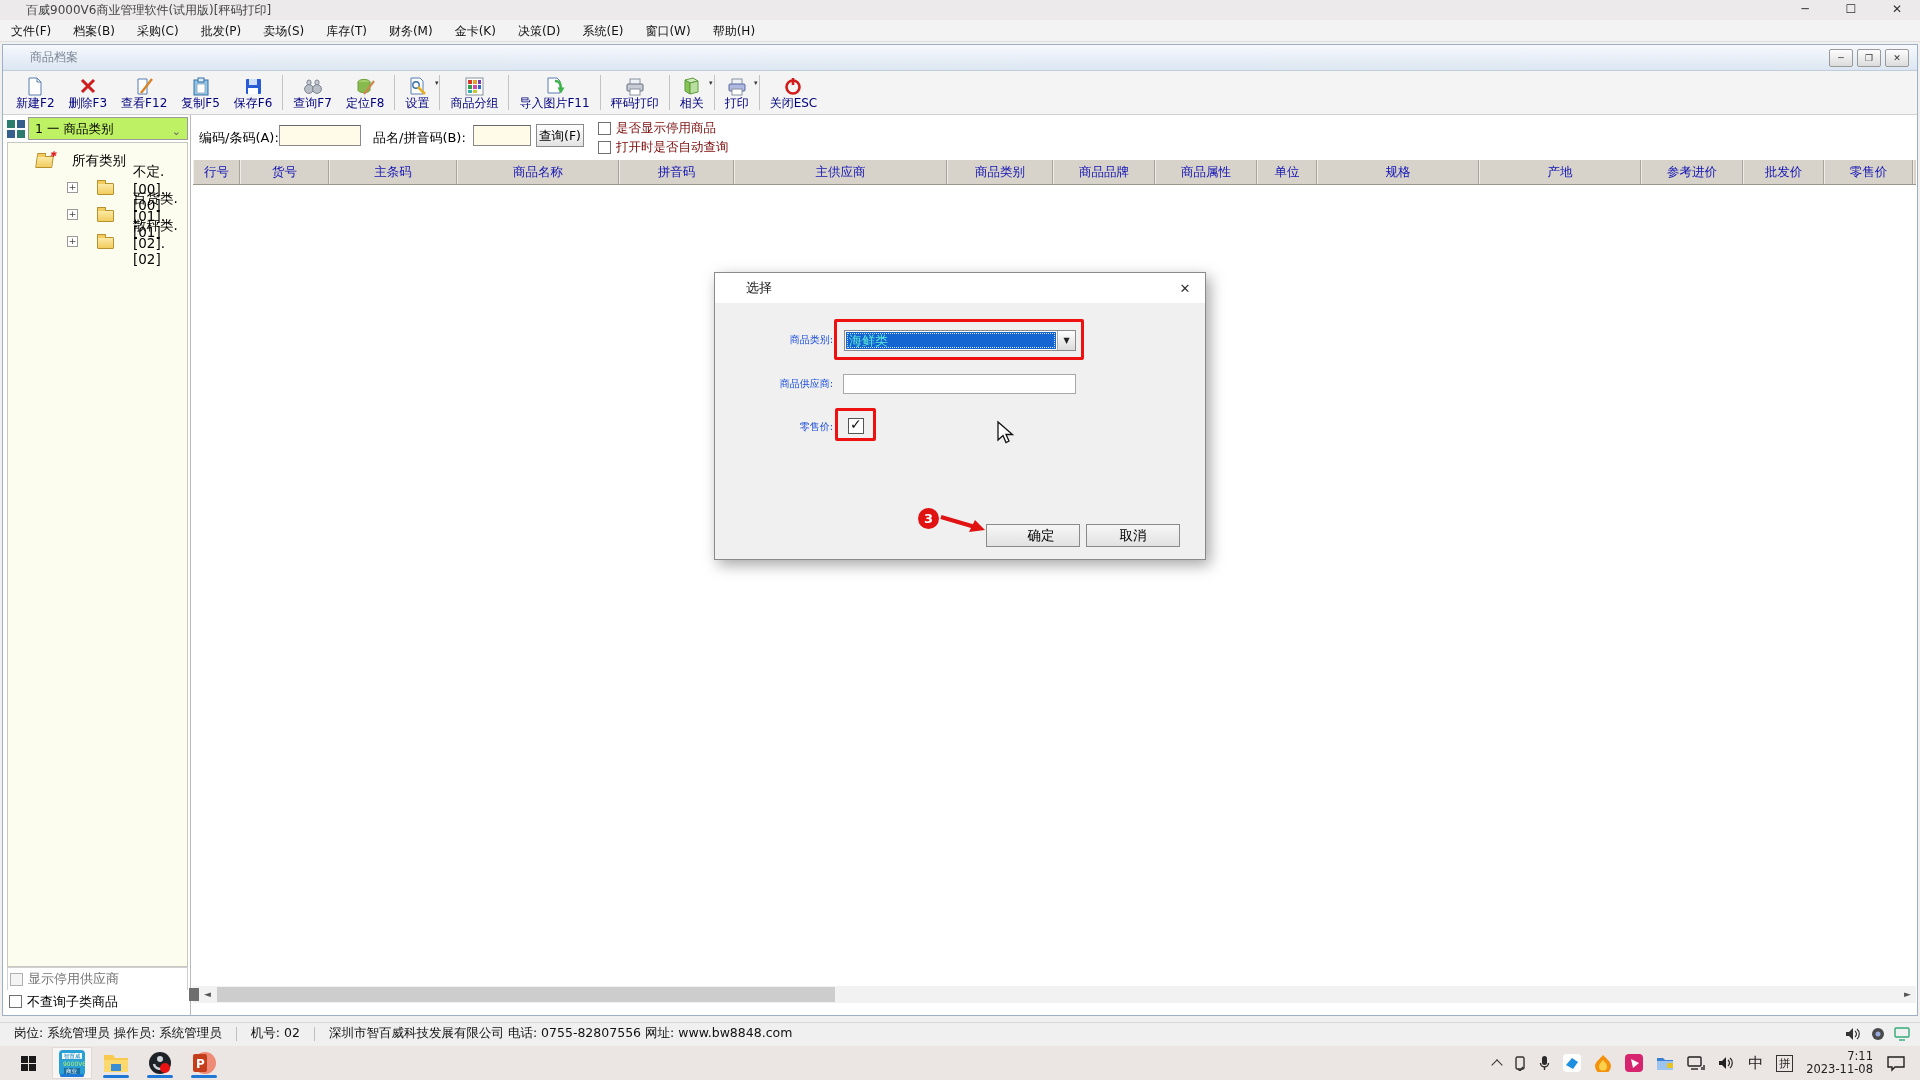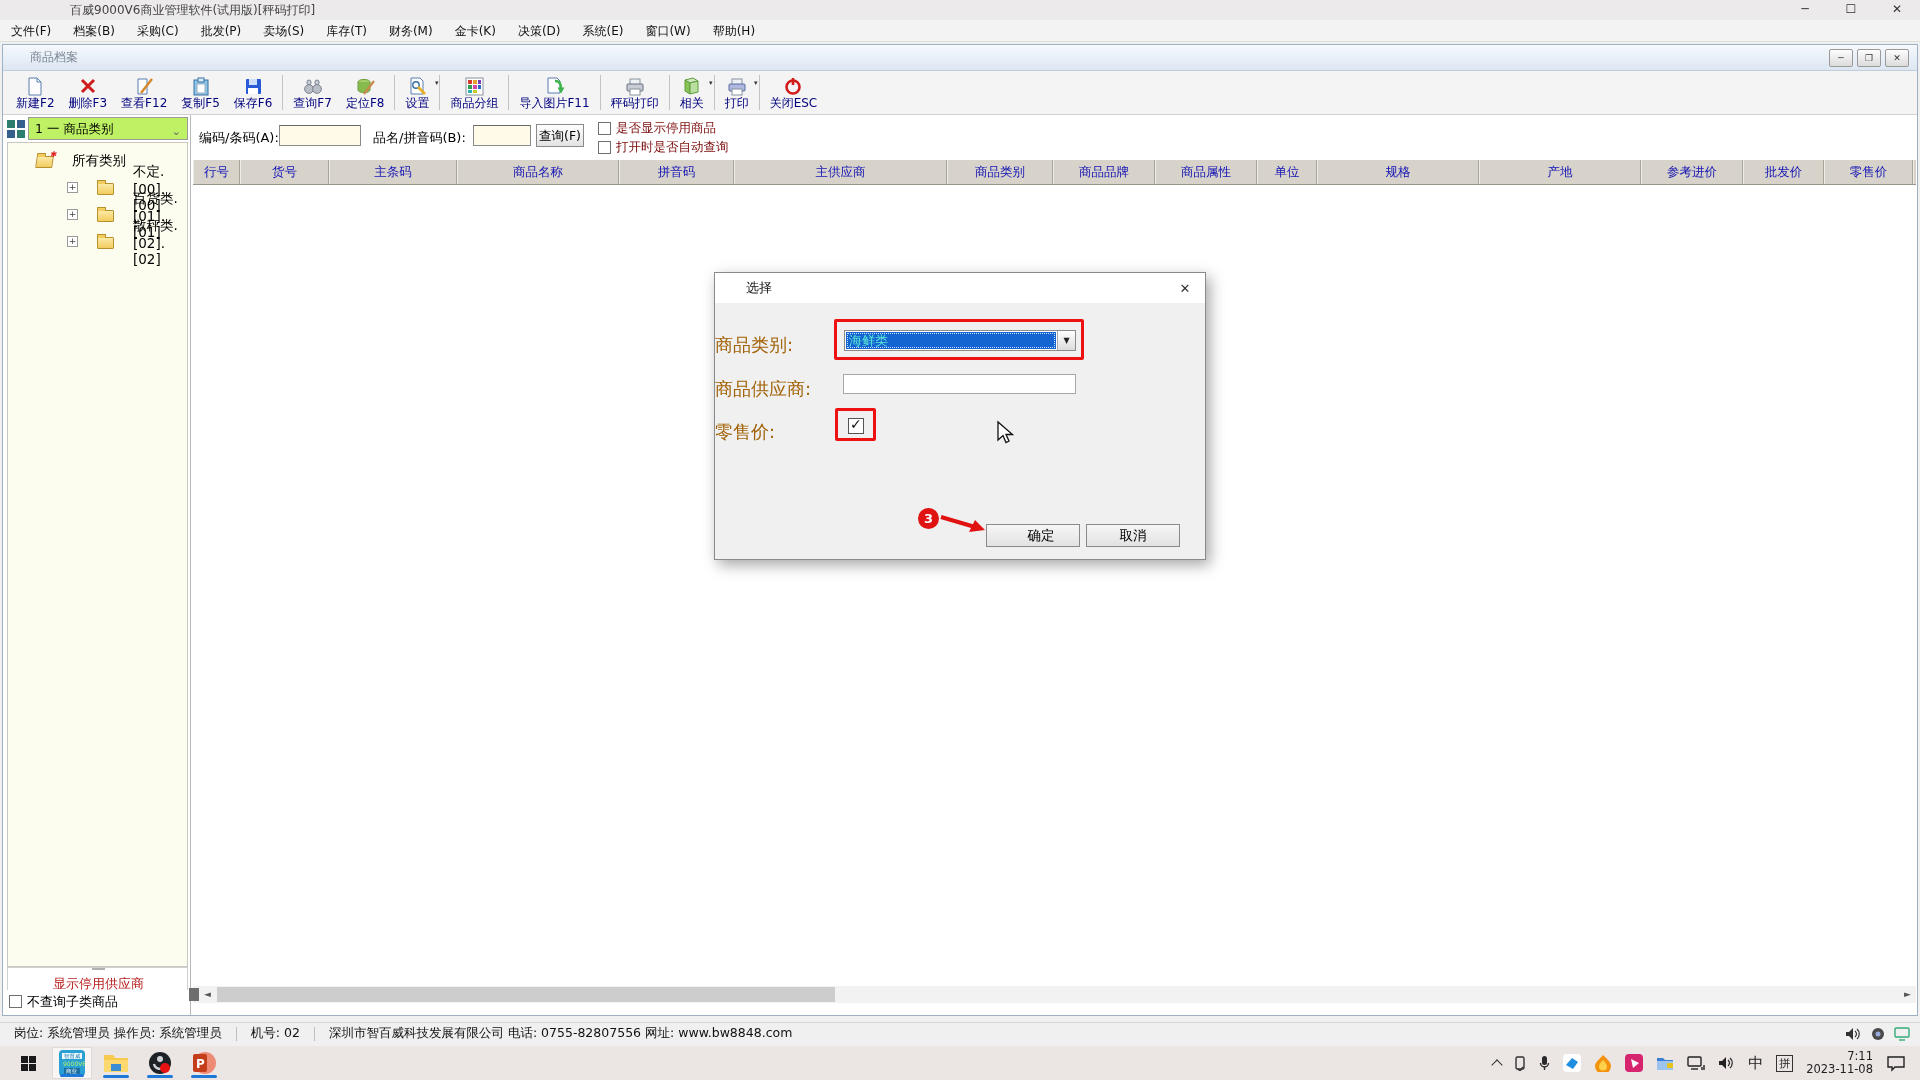--- a/index.html
+++ b/index.html
@@ -2,21 +2,21 @@
 <html><head>
 <meta charset="utf-8">
 <style>
   * { margin:0; padding:0; box-sizing:border-box; }
   html,body { width:1920px; height:1080px; overflow:hidden;
     font-family:"DejaVu Sans","Liberation Sans",sans-serif; background:#f0f0f0; }
   .abs { position:absolute; }
 
   
   #titlebar { position:absolute; left:0; top:0; width:1920px; height:20px;
-    background:#eceaea; display:flex; align-items:center; font-size:12px; color:#444;gap:44px; }
+    background:#eceaea; display:flex; align-items:center; font-size:12px; color:#444; }
   #titlebar .applogo { width:14px; height:14px; margin:0 6px 0 6px; }
   .logo-sq { width:100%; height:100%; background:linear-gradient(#39b7d8,#1f8fc0);
     border-radius:2px; position:relative; }
   .logo-sq:before { content:""; position:absolute; left:2px; top:3px; right:2px; height:2px; background:#eafff4; }
   .logo-sq:after  { content:""; position:absolute; left:2px; top:7px; right:2px; height:2px; background:#d6f7b0; }
   #winbtns { margin-left:auto; display:flex; }
   #winbtns .wb { width:46px; height:20px; text-align:center; line-height:18px; font-size:12px; color:#333; }
 
   #menubar { position:absolute; left:0; top:20px; width:1920px; height:22px;
     background:#f4f3f3; display:flex; align-items:center; font-size:12px; color:#111;
@@ -90,30 +90,30 @@
   .plus { width:11px; height:11px; border:1px solid #9a9a9a; background:#fff; flex:none;
     font-size:9px; line-height:9px; text-align:center; color:#444; }
   .folder { width:17px; height:12px; background:linear-gradient(#fbe9a6,#f2cd5e);
     border:1px solid #b8912f; border-radius:1px; position:relative; flex:none; margin-top:2px; }
   .folder:before { content:""; position:absolute; left:-1px; top:-4px; width:7px; height:3px;
     background:#f2cd5e; border:1px solid #b8912f; border-bottom:none; border-radius:1px 1px 0 0; }
   .folder.open { transform:skewX(-8deg); }
   .folder.open:after { content:"✱"; position:absolute; right:-4px; top:-7px; color:#d22; font-size:8px; }
   #leftbottom { position:absolute; left:2px; bottom:2px; right:2px; height:46px; font-size:13px; }
   #leftbottom .row { display:flex; align-items:center; gap:5px; height:23px; padding-left:2px; }
-  #leftbottom .row.disabled { color:#b91c1c; border:1px solid #d0d0d0; border-bottom:none;flex-direction:column; }
+  #leftbottom .row.disabled { color:#737373; border:1px solid #d0d0d0; border-bottom:none; }
 
   
   #dialog { position:absolute; left:714px; top:272px; width:492px; height:288px;
     background:#f0f0f0; border:1px solid #8a8a8a; box-shadow:4px 5px 14px rgba(0,0,0,.35); }
   #dlgtitle { position:absolute; left:0; top:0; width:100%; height:30px; background:#fff;
     display:flex; align-items:center; font-size:13px; color:#111; }
   #dlgtitle .applogo { width:17px; height:17px; margin:0 7px; }
   #dlgclose { margin-left:auto; width:40px; text-align:center; font-size:13px; color:#333; }
-  .dlabel { position:absolute; width:118px; font-size:18px; color:#a16207; }
+  .dlabel { position:absolute; width:118px; text-align:right; font-size:10px; color:#1d4ed8; }
   #combo { position:absolute; left:129px; top:57px; width:232px; height:21px; background:#fff;
     border:1px solid #8a8a8a; display:flex; }
   #combosel { flex:1; margin:1px; background:#1464d2; color:#5eead4; font-size:13px;
     line-height:17px; padding-left:3px; outline:1px dotted #cfe0ff; outline-offset:-2px; }
   #combobtn { width:18px; background:linear-gradient(#fefefe,#dcdcdc); border-left:1px solid #aaa;
     font-size:8px; color:#222; text-align:center; line-height:19px; }
   #supinput { position:absolute; left:128px; top:101px; width:233px; height:20px;
     background:#fff; border:1px solid #a8a8a8; }
   #retailchk { position:absolute; left:133px; top:145px; width:16px; height:16px;
     background:#fff; border:1px solid #555; }

